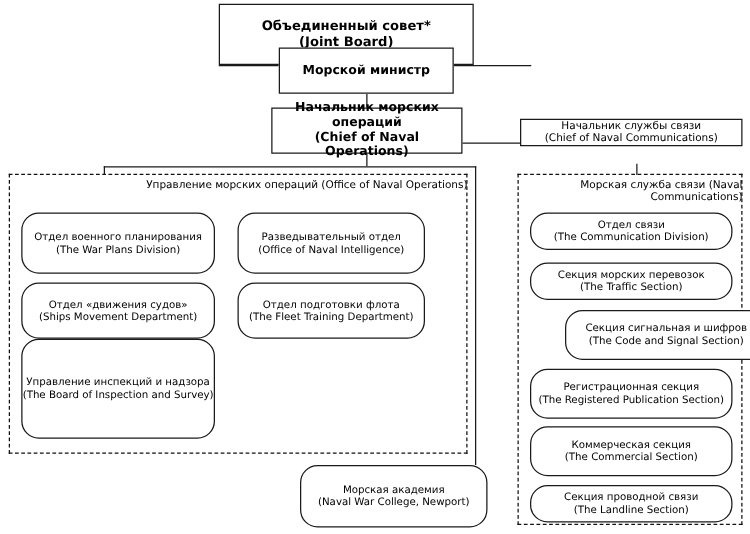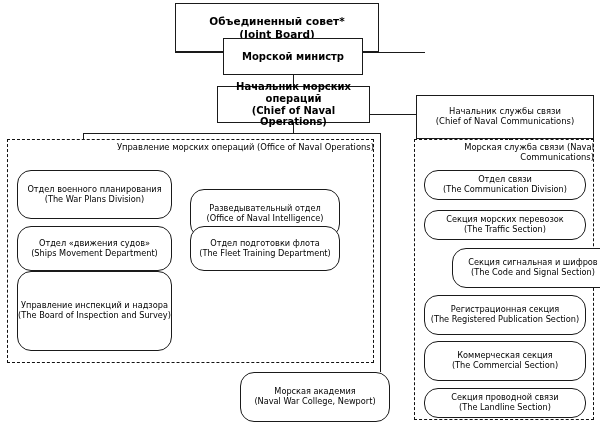--- a/index.html
+++ b/index.html
@@ -108,36 +108,36 @@
 
   <div class="box b-mid" style="left:223px; top:38px; width:140px; height:37px;">
     <span class="ru">Морской министр</span>
   </div>
 
   <div class="box b-mid" style="left:189px; top:86px; width:153px; height:37px;margin-left:28px;">
     <span class="ru">Начальник морских операций</span>
     <span class="en">(Chief of Naval Operations)</span>
   </div>
 
-  <div class="box b-sub" style="left:416px; top:95px; width:178px; height:44px;">
+  <div class="box b-sub" style="left:416px; top:95px; width:178px; height:22px;">
     <span class="ru">Начальник службы связи</span>
     <span class="en">(Chief of Naval Communications)</span>
   </div>
 
   <div class="grouplabel" style="left:7px; top:142px; width:367px;">
     <span class="ru">Управление морских операций</span>
     <span class="en">(Office of Naval Operations)</span>
   </div>
 
   <div class="box b-unit" style="left:17px; top:170px; width:155px; height:49px;">
     <span class="ru">Отдел военного планирования</span>
     <span class="en">(The War Plans Division)</span>
   </div>
 
-  <div class="box b-unit" style="left:190px; top:170px; width:150px; height:49px;margin-top:19px;">
+  <div class="box b-unit" style="left:190px; top:170px; width:150px; height:49px;">
     <span class="ru">Разведывательный отдел</span>
     <span class="en">(Office of Naval Intelligence)</span>
   </div>
 
   <div class="box b-unit" style="left:17px; top:226px; width:155px; height:45px;">
     <span class="ru">Отдел «движения судов»</span>
     <span class="en">(Ships Movement Department)</span>
   </div>
 
   <div class="box b-unit" style="left:17px; top:271px; width:155px; height:80px;">

